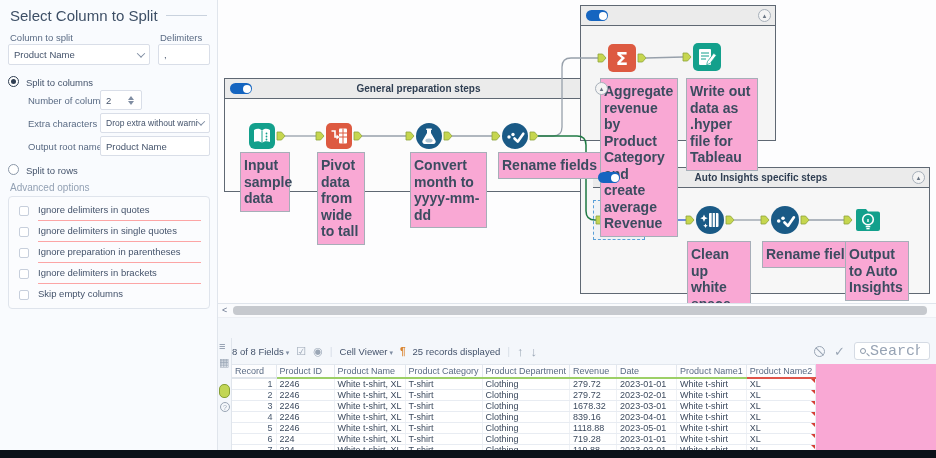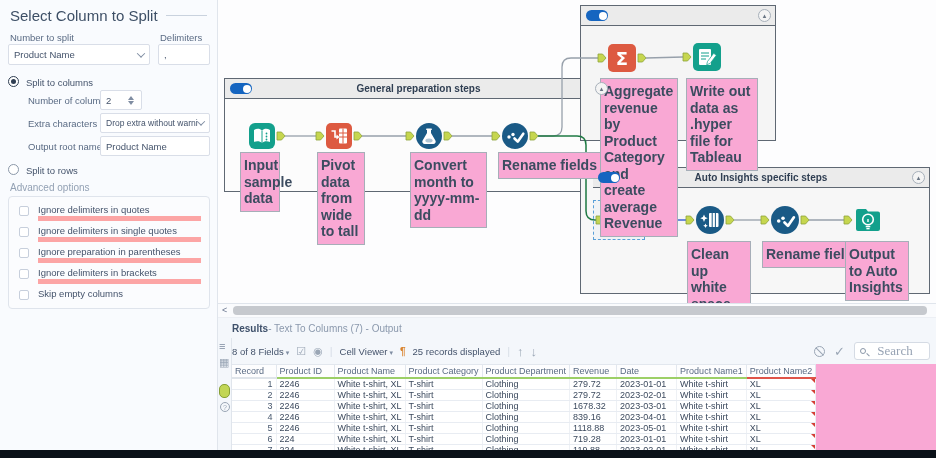--- a/index.html
+++ b/index.html
@@ -19,21 +19,21 @@
   .spin { position:absolute; display:flex; flex-direction:column; justify-content:center; gap:1px; }
   .spin i { width:0; height:0; border-left:3.5px solid transparent; border-right:3.5px solid transparent; }
   .spin .up { border-bottom:4px solid #7f8da2; }
   .spin .dn { border-top:4px solid #7f8da2; }
   .radio { position:absolute; width:11px; height:11px; border-radius:50%; border:1.5px solid #8b98a9; background:#fff; }
   .radio.sel { border-color:#2f3e52; }
   .radio.sel::after { content:""; display:block; width:5px; height:5px; background:#2f3e52; border-radius:50%; margin:1.5px; }
   .adv-group { position:absolute; left:8px; top:196px; width:202px; height:113px; border:1px solid #dfe4ec; border-radius:4px; background:#fbfcfe; padding-top:3px; }
   .adv-row { display:flex; align-items:center; height:21px; margin:0 8px 0 10px; }
   .adv-row .cb { width:10px; height:10px; border:1px solid #c7cfdc; border-radius:2px; background:#fff; flex:none; }
-  .adv-row .lbl { flex:1; margin-left:9px; font-size:9.5px; color:#44536b; border-bottom:5px solid #fca5a5; line-height:20px; height:21px; }
+  .adv-row .lbl { flex:1; margin-left:9px; font-size:9.5px; color:#44536b; border-bottom:1px solid #fca5a5; line-height:20px; height:21px; }
   .adv-row:last-child .lbl { border-bottom:none; }
 
   
   .canvas { position:absolute; left:218px; top:0; width:718px; height:303px; background:#fdfdfe; }
   .tcontainer { position:absolute; border:1px solid #5f6873; background:#fcfcfc; }
   .tc-head { height:20px; background:#ebebeb; border-bottom:1px solid #5f6873; display:flex; align-items:center; position:relative; }
   .tc-title { position:absolute; left:0; right:0; text-align:center; font-size:10px; font-weight:bold; color:#2f3e52; }
   .toggle { width:22px; height:11px; border-radius:6px; background:#1565c0; margin-left:5px; position:relative; z-index:2; }
   .toggle::after { content:""; position:absolute; right:1.5px; top:1.5px; width:8px; height:8px; background:#fff; border-radius:50%; }
   .collapse-btn { position:absolute; right:4px; top:3px; width:13px; height:13px; border:1px solid #a7b0ba; border-radius:50%; background:#f4f4f4; color:#697584; font-size:7px; line-height:12px; text-align:center; z-index:2; }
@@ -57,21 +57,21 @@
   .tb-ico { color:#9aa6b5; font-size:11px; }
   .tb-caret { font-size:7px; color:#7f8da2; margin-left:2px; }
   .pilcrow { color:#d9822b; font-size:10px; font-weight:bold; }
   .tb-right { margin-left:auto; display:flex; align-items:center; gap:9px; margin-right:6px; }
   .no-ico { width:11px; height:11px; border:1.4px solid #9aa6b5; border-radius:50%; position:relative; }
   .no-ico::after { content:""; position:absolute; left:-1px; top:4px; width:11px; height:1.4px; background:#9aa6b5; transform:rotate(45deg); }
   .check-ico { color:#9aa6b5; font-size:13px; }
   .searchbox { width:76px; height:18px; background:#fff; border:1px solid #d5dbe4; border-radius:3px; display:flex; align-items:center; padding:0 5px; gap:4px; }
   .mag { width:6px; height:6px; border:1.3px solid #8b98a9; border-radius:50%; position:relative; flex:none; }
   .mag::after { content:""; position:absolute; left:5px; top:5px; width:3.5px; height:1.3px; background:#8b98a9; transform:rotate(45deg); }
-  .searchbox input { border:none; outline:none; width:50px; font-size:13px; color:#44536b; background:transparent; font-family:Liberation Serif, serif;text-align:center; }
+  .searchbox input { border:none; outline:none; width:50px; font-size:15px; color:#44536b; background:transparent; font-family:Liberation Mono, monospace;text-align:center; }
   .searchbox input::placeholder { color:#97a3b4; }
 
   .res-strip { position:absolute; left:0; top:34px; width:14px; height:113px; border-right:1px solid #e0e5ec; }
   .strip-ico { position:absolute; left:1px; font-size:11px; color:#7d8ba0; }
   .anchor-oval { position:absolute; left:1px; top:46px; width:11px; height:14px; background:#c2d655; border:1px solid #87a036; border-radius:5px; }
   .qmark { position:absolute; left:2px; top:64px; width:10px; height:10px; border:1px solid #9aa6b5; border-radius:50%; font-size:7px; color:#9aa6b5; text-align:center; line-height:9px; }
 
   .tablewrap { position:absolute; left:14px; top:60px; width:704px; height:87px; background:#f9a8d4; overflow:hidden; }
   table.data { border-collapse:collapse; table-layout:fixed; font-size:9px; }
   table.data th { height:13px; font-weight:normal; color:#5a6b84; text-align:left; padding:0 3px; border-right:1px solid #e2e7ee; border-top:1px solid #e2e7ee; background:#fdfdfe; white-space:nowrap; overflow:hidden; }
@@ -87,21 +87,21 @@
 </style>
 </head>
 <body>
 
 <aside class="config">
   <div class="cfg-titlerow">
     <div class="cfg-title">Select Column to Split</div>
     <div class="cfg-titleline"></div>
   </div>
 
-  <div class="cfg-label" style="left:10px;top:32px;">Number to split</div>
+  <div class="cfg-label" style="left:10px;top:32px;">Column to split</div>
   <div class="cfg-label" style="left:160px;top:32px;">Delimiters</div>
 
   <div class="cfg-box" style="left:8px;top:44px;width:142px;height:21px;">
     <span class="flex1">Product Name</span>
     <span class="chev"></span>
   </div>
   <input class="cfg-input" style="left: 158px; top: 44px; width: 52px; height: 21px;" value=",">
 
   <div class="radio sel" style="left:8px;top:76px;"></div>
   <div class="cfg-label" style="left:26px;top:77px;color:#44536b;text-align:center;">Split to columns</div>
@@ -302,43 +302,39 @@
   <div class="tool" style="left:853px;top:205px;">
     <svg width="30" height="30" viewBox="0 0 30 30">
         <path d="M3 6 q0 -2 2 -2 h8 l2 2.5 h10 q2 0 2 2 V24 q0 2 -2 2 H5 q-2 0 -2 -2 Z" fill="#13a08c"></path>
         <circle cx="15" cy="14.5" r="5.3" fill="none" stroke="#fff" stroke-width="1.6"></circle>
         <line x1="15" y1="14" x2="15" y2="17" stroke="#fff" stroke-width="1.4"></line>
         <line x1="12.7" y1="21.5" x2="17.3" y2="21.5" stroke="#fff" stroke-width="1.5"></line>
         <line x1="13.4" y1="23.6" x2="16.6" y2="23.6" stroke="#fff" stroke-width="1.5"></line>
       </svg>
   </div>
 
-  <div class="tool-label" style="left:240px;top:152px;width:40px;">Input sample data</div>
+  <div class="tool-label" style="left:240px;top:152px;width:50px;">Input sample data</div>
   <div class="tool-label" style="left:317px;top:152px;width:48px;">Pivot data from wide to tall</div>
   <div class="tool-label" style="left:410px;top:152px;width:77px;">Convert month to yyyy-mm-dd</div>
   <div class="tool-label" style="left:498px;top:152px;">Rename fields</div>
 
   <div class="tool-label" style="left:600px;top:78px;width:78px;">Aggregate revenue by Product Category and create average Revenue</div>
   <div class="tool-label" style="left:686px;top:78px;width:72px;">Write out data as .hyper file for Tableau</div>
 
   <div class="tool-label" style="left:687px;top:241px;width:64px;">Clean up white space</div>
   <div class="tool-label" style="left:762px;top:241px;">Rename fields</div>
   <div class="tool-label" style="left:845px;top:241px;width:64px;">Output to Auto Insights</div>
 </div>
 
 <div class="results">
   <div class="hscroll">
     <span class="larrow">&lt;</span>
     <div class="thumb"></div>
   </div>
 
-  <div class="res-header">
-    <b>Results</b>
-      <span> - Text To Columns (7) - Output</span>
-  </div>
 
   <div class="res-strip">
     <span class="strip-ico" style="top:2px;">≡</span>
     <span class="strip-ico" style="top:18px;color:#9aa6b5;">▦</span>
     <div class="anchor-oval"></div>
     <div class="qmark">?</div>
   </div>
 
   <div class="res-toolbar">
     <span><span>8 of 8 Fields</span><span class="tb-caret">▾</span></span>

